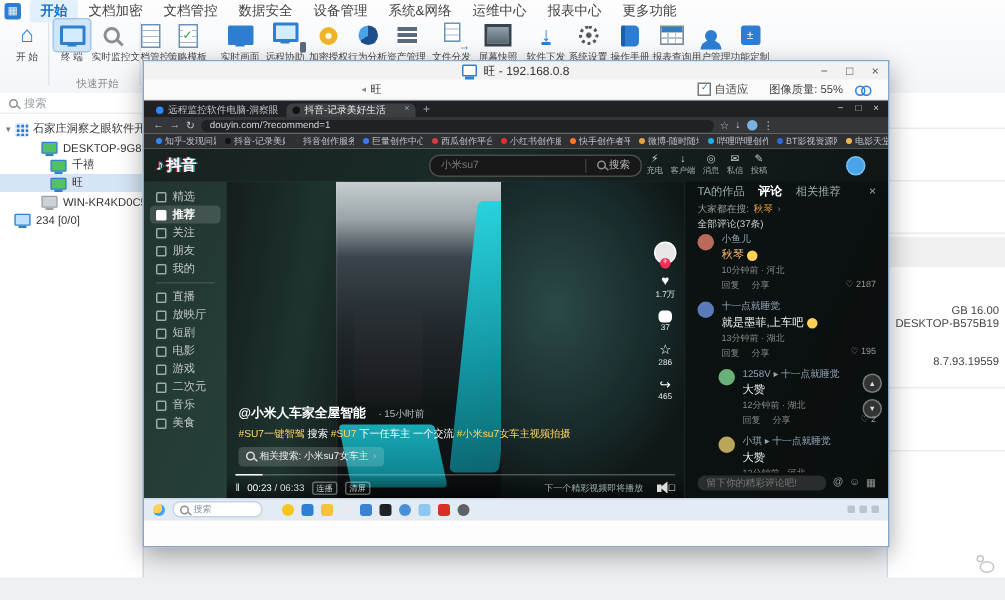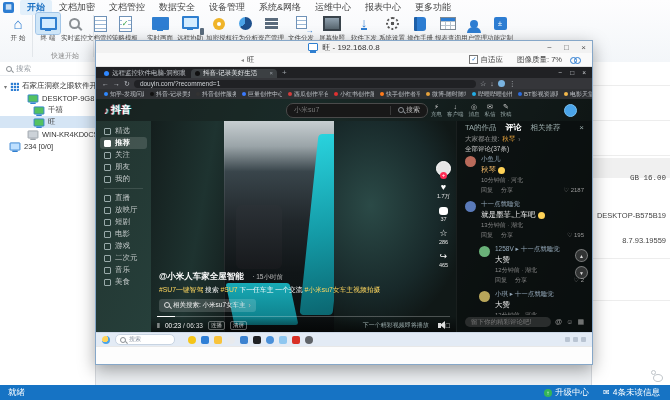--- a/index.html
+++ b/index.html
@@ -367,21 +367,21 @@
   </div>
 
   <div id="right-panel">
     <div class="rp-sep" style="top:23px"></div>
     <div class="rp-sep" style="top:58px"></div>
     <div class="rp-sep" style="top:93px"></div>
     <div class="rp-band"></div>
     <div class="rp-sep" style="top:196px"></div>
     <div class="rp-sep" style="top:238px"></div>
     <div id="rp-vals">
-        <div class="rp-val" style="top: 112px; font-family: Liberation Mono, monospace;">16.00 GB</div>
+        <div class="rp-val" style="top: 140px;">16.00 GB</div>
         <div class="rp-val" style="top: 149px;">DESKTOP-B575B19</div>
         <div class="rp-val" style="top: 174px;">8.7.93.19559</div>
       </div>
   </div>
 
   <div id="viewer">
     <div class="wtitle">
       <span class="tt">
         <span class="mon win"></span>
         <span>旺 - 192.168.0.8</span>
@@ -394,21 +394,21 @@
     </div>
     <div class="wtool">
       <span class="term-tab">
         <i>◂</i>
         <span>旺</span>
       </span>
       <span style="margin-left:auto;display:flex;align-items:center">
         <span class="cbx">✓</span>
         <span>自适应</span>
         <span style="width:14px"></span>
-        <span>图像质量: 7%</span>
+        <span>图像质量: 55%</span>
         <span class="linkic"></span>
       </span>
     </div>
 
     <div class="cr-tabs">
       <span id="br-tabs" style="display:flex">
           <span class="cr-tab">
             <span class="fav" style="background: rgb(47, 136, 255);"></span>
             <span>远程监控软件电脑-洞察眼</span>
           </span>
@@ -750,26 +750,13 @@
           <i></i>
         </span>
     </div>
     <div class="wbottom"></div>
   </div>
 
   <div id="watermark">
     <span class="paw"></span>
   </div>
 
-  <div id="statusbar">
-    <span class="ready">就绪</span>
-    <span class="sb-right">
-      <span class="sb-item">
-        <span class="sb-up">↑</span>
-        <span>升级中心</span>
-      </span>
-      <span class="sb-item">
-        <span class="sb-mail">✉</span>
-        <span>4条未读信息</span>
-      </span>
-    </span>
-  </div>
 </div>
 
 </body></html>

